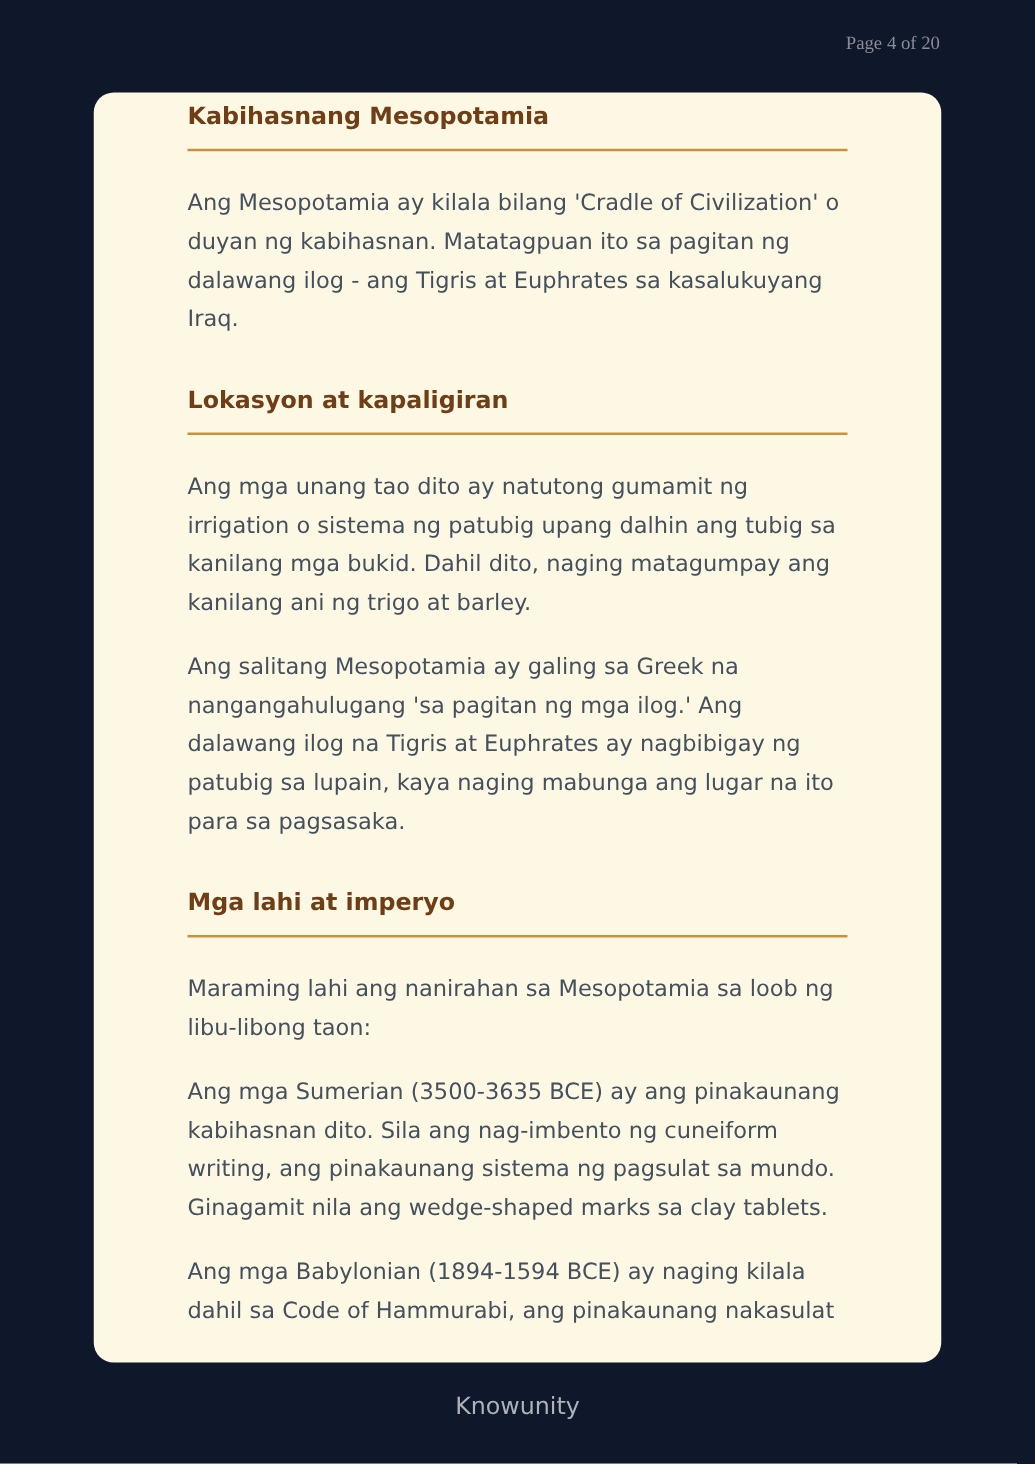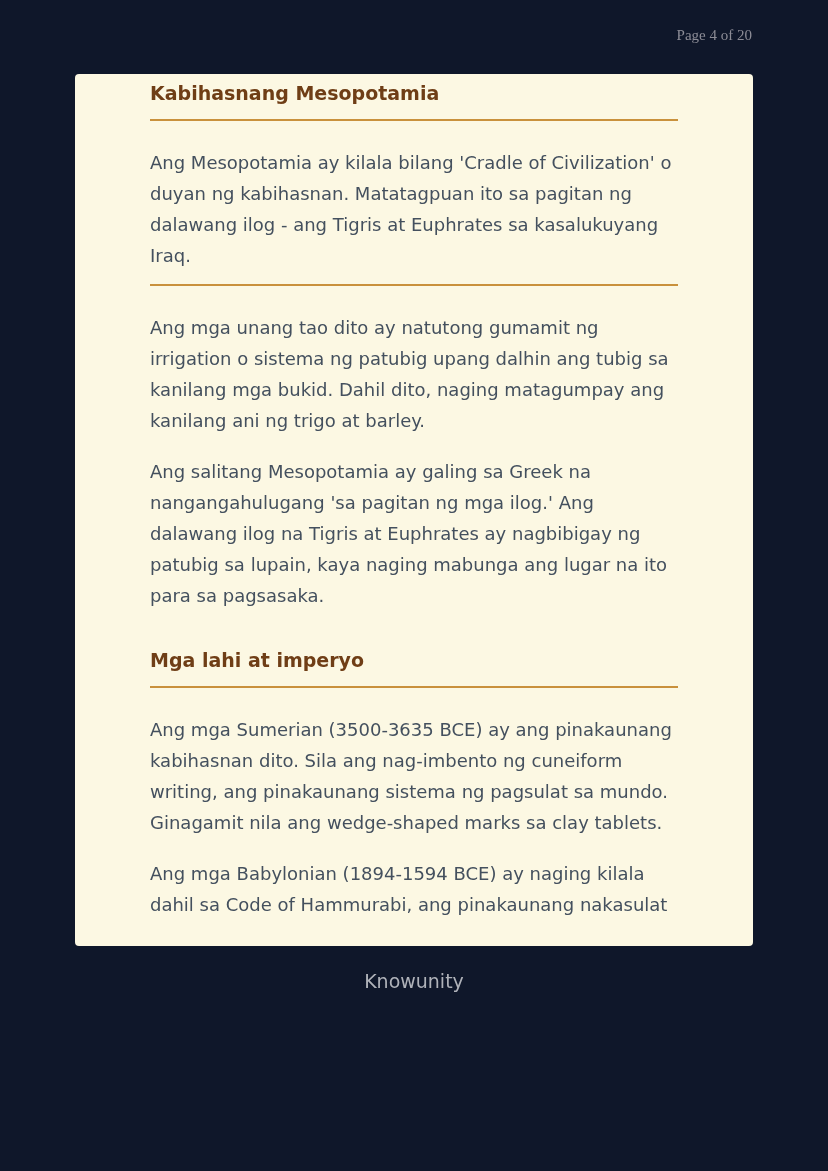--- a/index.html
+++ b/index.html
@@ -21,21 +21,21 @@
     top: 27px;
     right: 76px;
     font-family: "Liberation Serif", serif;
     font-size: 15px;
     color: var(--page-indicator-text, #8c8c96);
   }
   .panel {
     margin: 74px 75px 0 75px;
     padding: 6px 75px 26px 75px;
     background: var(--panel-bg, #fcf8e3);
-    border-radius: 4px;
+    border-radius: 16px;
     box-sizing: border-box;
   }
   .section-heading {
     margin: 36px 0 0 0;
     font-size: 19px;
     line-height: 26px;
     font-weight: 700;
     color: var(--heading-text, #6f3e16);
   }
   .section:first-child .section-heading {
@@ -72,28 +72,30 @@
 
   <div class="panel">
 
     <div class="section">
       <h2 class="section-heading">Kabihasnang Mesopotamia</h2>
       <div class="heading-rule"></div>
       <p class="paragraph">Ang Mesopotamia ay kilala bilang 'Cradle of Civilization' o duyan ng kabihasnan. Matatagpuan ito sa pagitan ng dalawang ilog - ang Tigris at Euphrates sa kasalukuyang Iraq.</p>
     </div>
 
     <div class="section">
+      <h2 class="section-heading">Lokasyon at kapaligiran</h2>
       <div class="heading-rule"></div>
       <p class="paragraph">Ang mga unang tao dito ay natutong gumamit ng irrigation o sistema ng patubig upang dalhin ang tubig sa kanilang mga bukid. Dahil dito, naging matagumpay ang kanilang ani ng trigo at barley.</p>
       <p class="paragraph">Ang salitang Mesopotamia ay galing sa Greek na nangangahulugang 'sa pagitan ng mga ilog.' Ang dalawang ilog na Tigris at Euphrates ay nagbibigay ng patubig sa lupain, kaya naging mabunga ang lugar na ito para sa pagsasaka.</p>
     </div>
 
     <div class="section">
       <h2 class="section-heading">Mga lahi at imperyo</h2>
       <div class="heading-rule"></div>
+      <p class="paragraph">Maraming lahi ang nanirahan sa Mesopotamia sa loob ng libu-libong taon:</p>
       <p class="paragraph">Ang mga Sumerian (3500-3635 BCE) ay ang pinakaunang kabihasnan dito. Sila ang nag-imbento ng cuneiform writing, ang pinakaunang sistema ng pagsulat sa mundo. Ginagamit nila ang wedge-shaped marks sa clay tablets.</p>
       <p class="paragraph">Ang mga Babylonian (1894-1594 BCE) ay naging kilala dahil sa Code of Hammurabi, ang pinakaunang nakasulat</p>
     </div>
 
   </div>
 
   <div class="footer-brand">Knowunity</div>
 
 </div>
 

